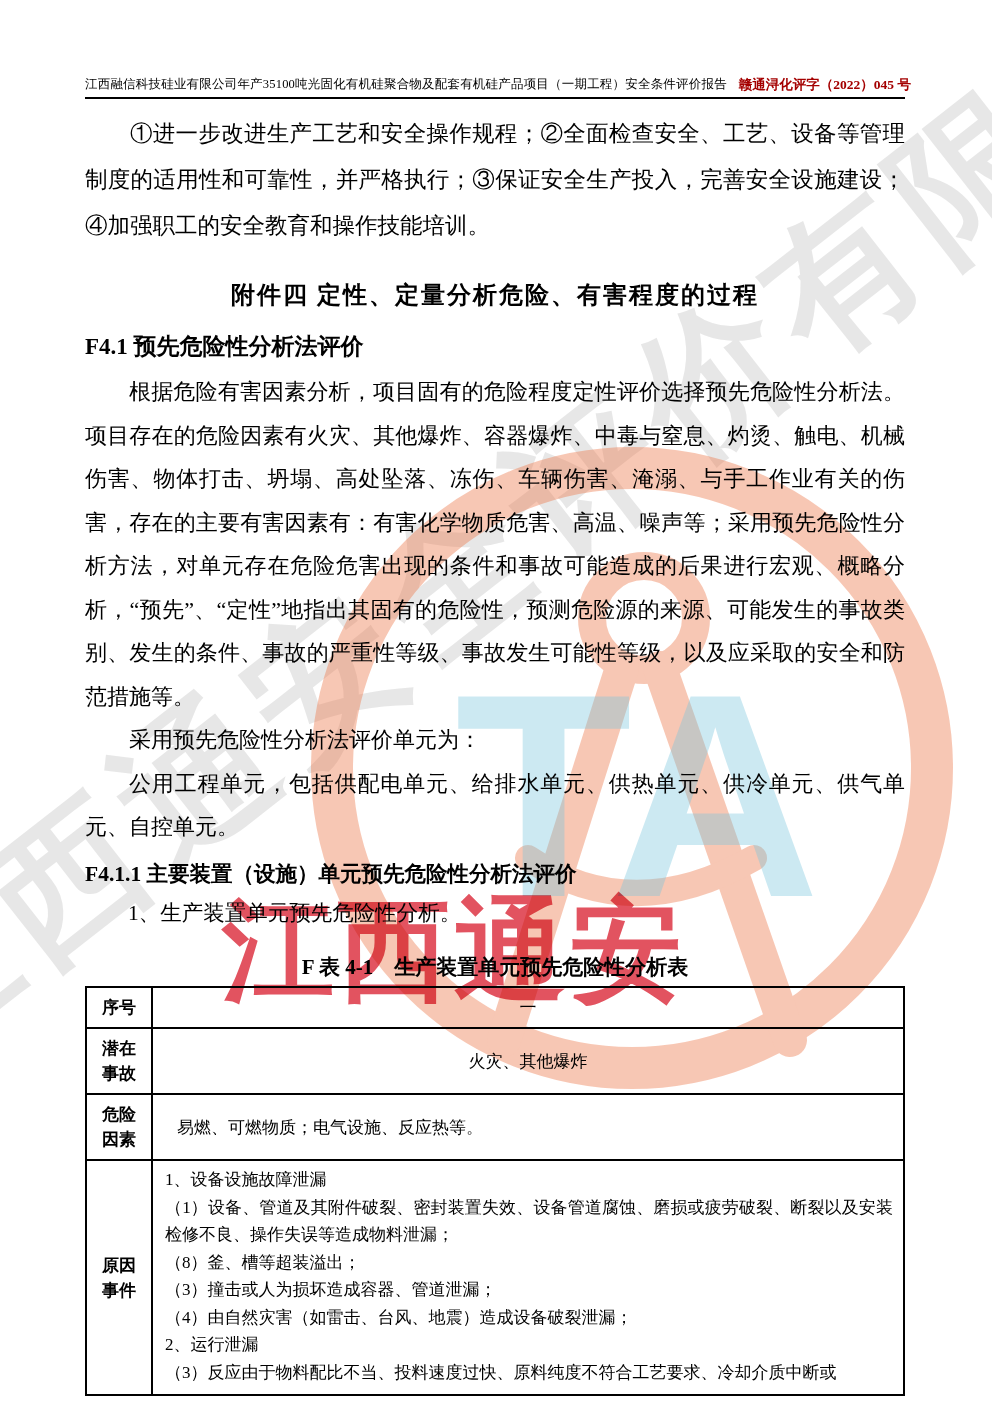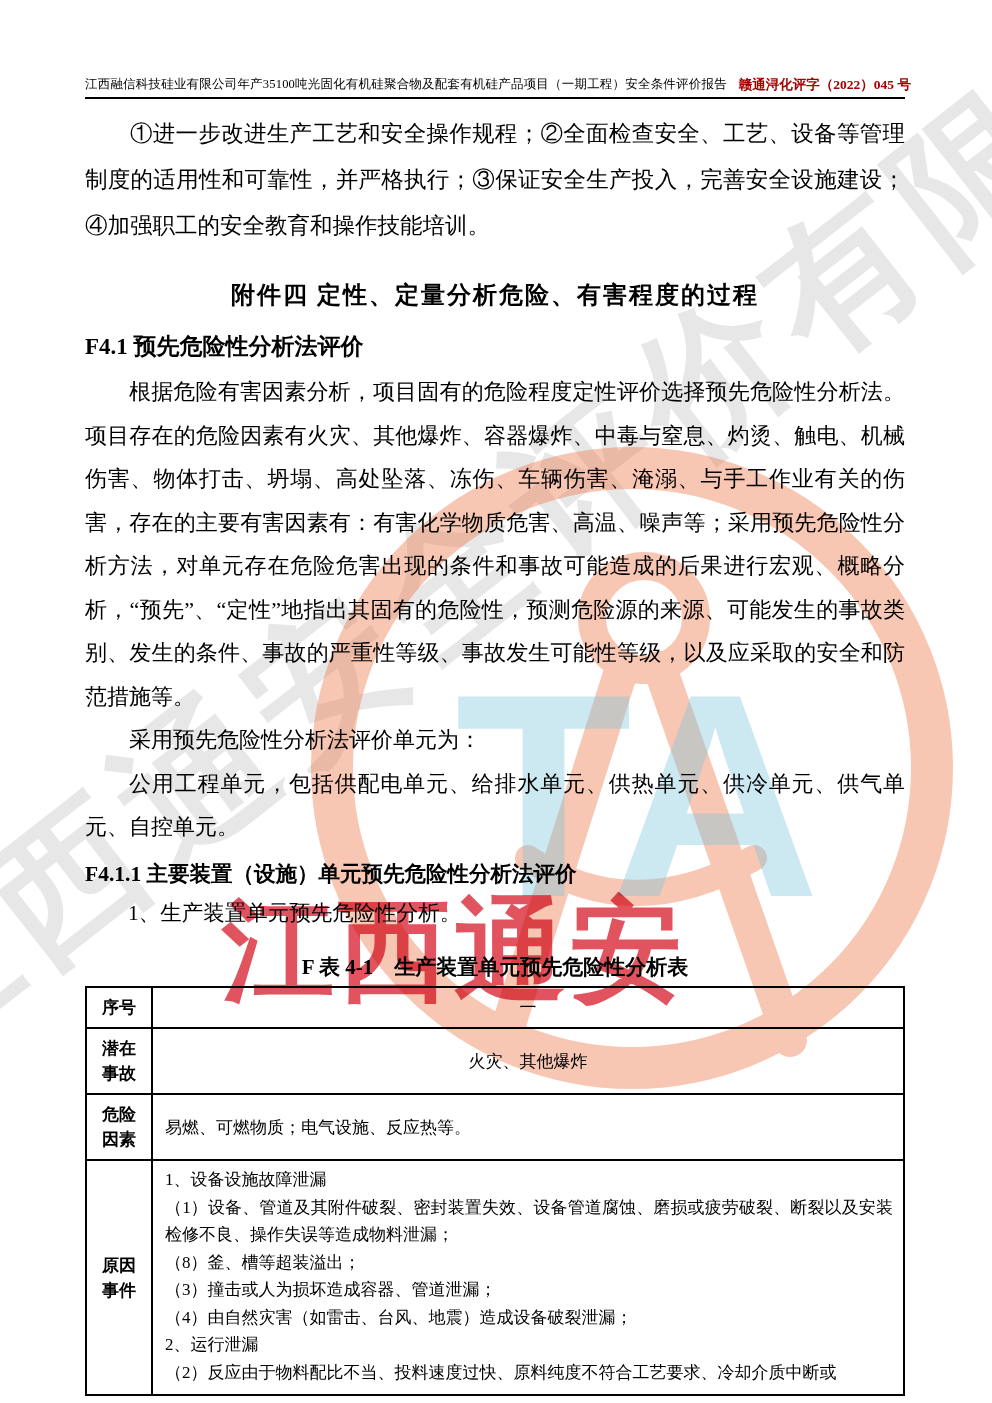--- a/index.html
+++ b/index.html
@@ -90,21 +90,21 @@
     align-items: center;
     justify-content: center;
     text-align: center;
     font-weight: bold;
     white-space: pre-line;
     line-height: 25px;
     padding: 7px 0;
   }
   .tval { flex: 1; display: flex; align-items: center; }
   .tval.center { justify-content: center; text-align: center; }
-  .tval.left   { padding-left: 12px; }
+  .tval.left   { padding-left: 24px; }
   .r1 { min-height: 25px; }
   .r2 { min-height: 52px; }
   .r3 { min-height: 49px; }
   .r4 .tval { display: block; padding: 5px 10px 8px 12px; }
   .r4 .cline { line-height: 27.5px; text-align: justify; }
   
   .footer {
     position: absolute;
     z-index: 1;
     top: 1298px;
@@ -214,21 +214,21 @@
       <div class="trow r4">
         <div class="tlabel">原因
 事件</div>
         <div class="tval">
           <div class="cline">1、设备设施故障泄漏</div>
           <div class="cline">（1）设备、管道及其附件破裂、密封装置失效、设备管道腐蚀、磨损或疲劳破裂、断裂以及安装检修不良、操作失误等造成物料泄漏；</div>
           <div class="cline">（8）釜、槽等超装溢出；</div>
           <div class="cline">（3）撞击或人为损坏造成容器、管道泄漏；</div>
           <div class="cline">（4）由自然灾害（如雷击、台风、地震）造成设备破裂泄漏；</div>
           <div class="cline">2、运行泄漏</div>
-          <div class="cline">（2）反应由于物料配比不当、投料速度过快、原料纯度不符合工艺要求、冷却介质中断或</div>
+          <div class="cline">（3）反应由于物料配比不当、投料速度过快、原料纯度不符合工艺要求、冷却介质中断或</div>
         </div>
       </div>
     </div>
 
   </div>
 
 
 </div>
 
 </body></html>

